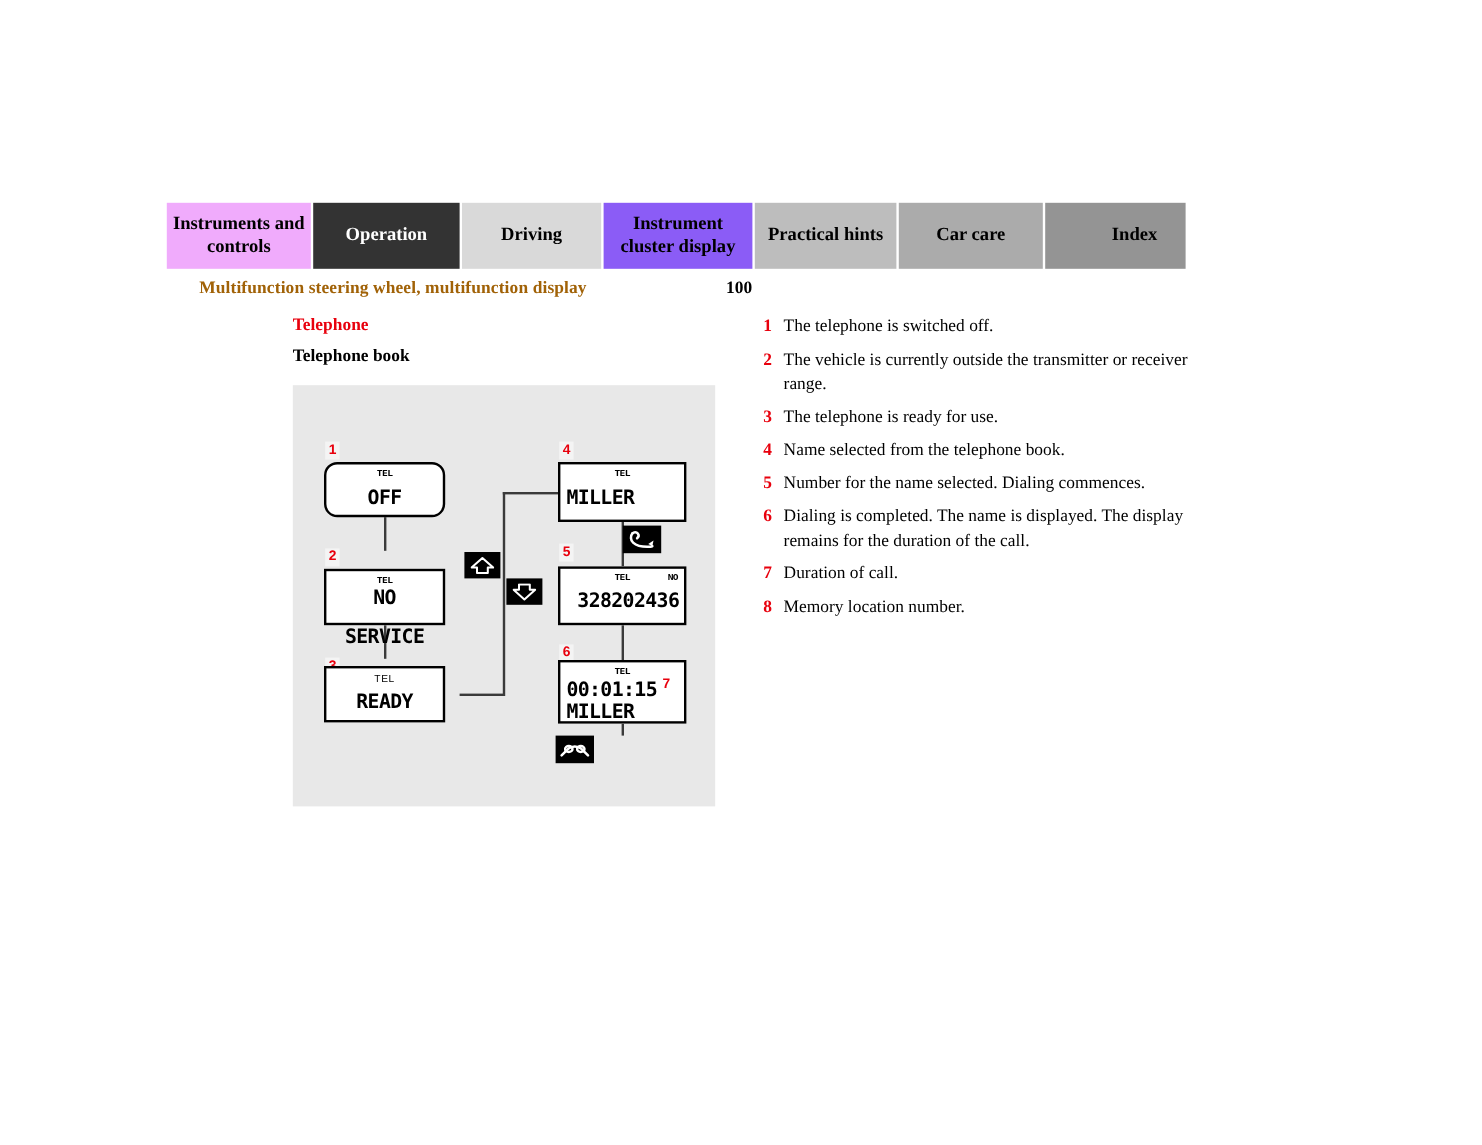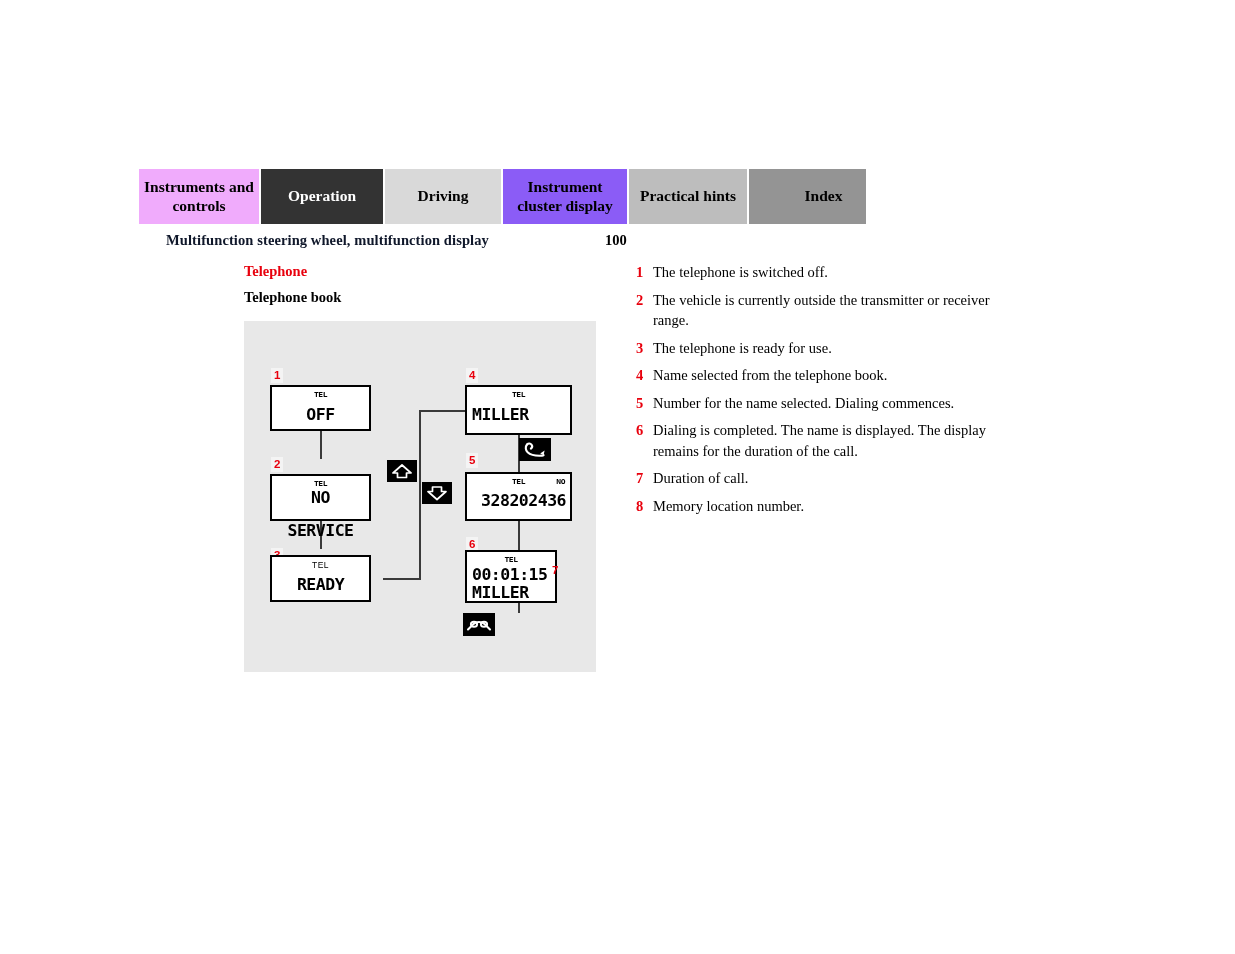--- a/index.html
+++ b/index.html
@@ -43,21 +43,21 @@
   .tab.active { color: #ffffff; }
 
   
   .runhead {
     position: absolute;
     left: 166px;
     top: 232px;
     font-family: "Liberation Serif", serif;
     font-weight: bold;
     font-size: 14.5px;
-    color: #0f172a;
+    color: #a16207;
     letter-spacing: 0.1px;
   }
   .pagenum {
     position: absolute;
     left: 605px;
     top: 232px;
     font-family: "Liberation Serif", serif;
     font-weight: bold;
     font-size: 14.5px;
     color: #000;
@@ -209,20 +209,23 @@
     </div>
     <div class="tab" style="background: rgb(217, 217, 217); flex: 0 0 116px;">
       <span>Driving</span>
     </div>
     <div class="tab" style="background: #8b5cf6; flex: 0 0 124px;">
       <span>Instrument cluster display</span>
     </div>
     <div class="tab" style="background: rgb(189, 189, 189); flex: 0 0 118px;">
       <span>Practical hints</span>
     </div>
+    <div class="tab" style="background: rgb(171, 171, 171); flex: 0 0 120px;">
+      <span>Car care</span>
+    </div>
     <div class="tab" style="background: rgb(148, 148, 148); flex: 0 0 117px; padding-left: 36px;">
       <span>Index</span>
     </div>
   </div>
 
 <div class="runhead">Multifunction steering wheel, multifunction display</div>
 <div class="pagenum">100</div>
 
 <div class="sect-title">Telephone</div>
 <div class="sub-title">Telephone book</div>
@@ -234,21 +237,21 @@
 
   <div class="wire" style="left:139px; top:257px; width:37px; height:1.5px;"></div>
   <div class="wire" style="left:175px; top:89px; width:1.5px; height:170px;"></div>
   <div class="wire" style="left:175px; top:89px; width:46px; height:1.5px;"></div>
 
   <div class="wire" style="left:274px; top:114px; width:1.5px; height:37px;"></div>
   <div class="wire" style="left:274px; top:200px; width:1.5px; height:29px;"></div>
   <div class="wire" style="left:274px; top:282px; width:1.5px; height:10px;"></div>
 
   <div class="badge" style="left:27px; top:47px;">1</div>
-  <div class="lcd" style="left:26px; top:64px; width:101px; height:46px;">
+  <div class="lcd" style="left:26px; top:64px; width:101px; height:46px;border-radius:11px;">
     <div class="tel">TEL</div>
     <div class="big" style="top:18px;">OFF</div>
   </div>
 
   <div class="badge" style="left:27px; top:136px;">2</div>
   <div class="lcd" style="left:26px; top:153px; width:101px; height:47px;">
     <div class="tel">TEL</div>
     <div class="big" style="top:12px;">NO</div>
     <div class="big" style="top:27px;margin-top:18px;">SERVICE</div>
   </div>
@@ -266,21 +269,21 @@
   </div>
 
   <div class="badge" style="left:222px; top:132px;">5</div>
   <div class="lcd" style="left:221px; top:151px; width:107px; height:49px;">
     <div class="tel">TEL</div>
     <div class="no">NO</div>
     <div class="big right" style="top:17px;">328202436</div>
   </div>
 
   <div class="badge" style="left:222px; top:216px;">6</div>
-  <div class="lcd" style="left:221px; top:229px; width:92px; height:53px;">
+  <div class="lcd" style="left:221px; top:229px; width:107px; height:53px;">
     <div class="tel">TEL</div>
     <div class="big left" style="top:13px;">00:01:15</div>
     <div class="big left" style="top:31px;">MILLER</div>
   </div>
   <div class="inline-num" style="left:308px; top:243px;">7</div>
 
   <div class="keyicon" style="left:143px; top:139px; width:30px; height:22px;">
     <svg width="20" height="15" viewBox="0 0 20 15">
       <path d="M10 1 L19 9 L14.5 9 L14.5 13.5 L5.5 13.5 L5.5 9 L1 9 Z" fill="#000" stroke="#fff" stroke-width="1.7" stroke-linejoin="round"></path>
     </svg>

